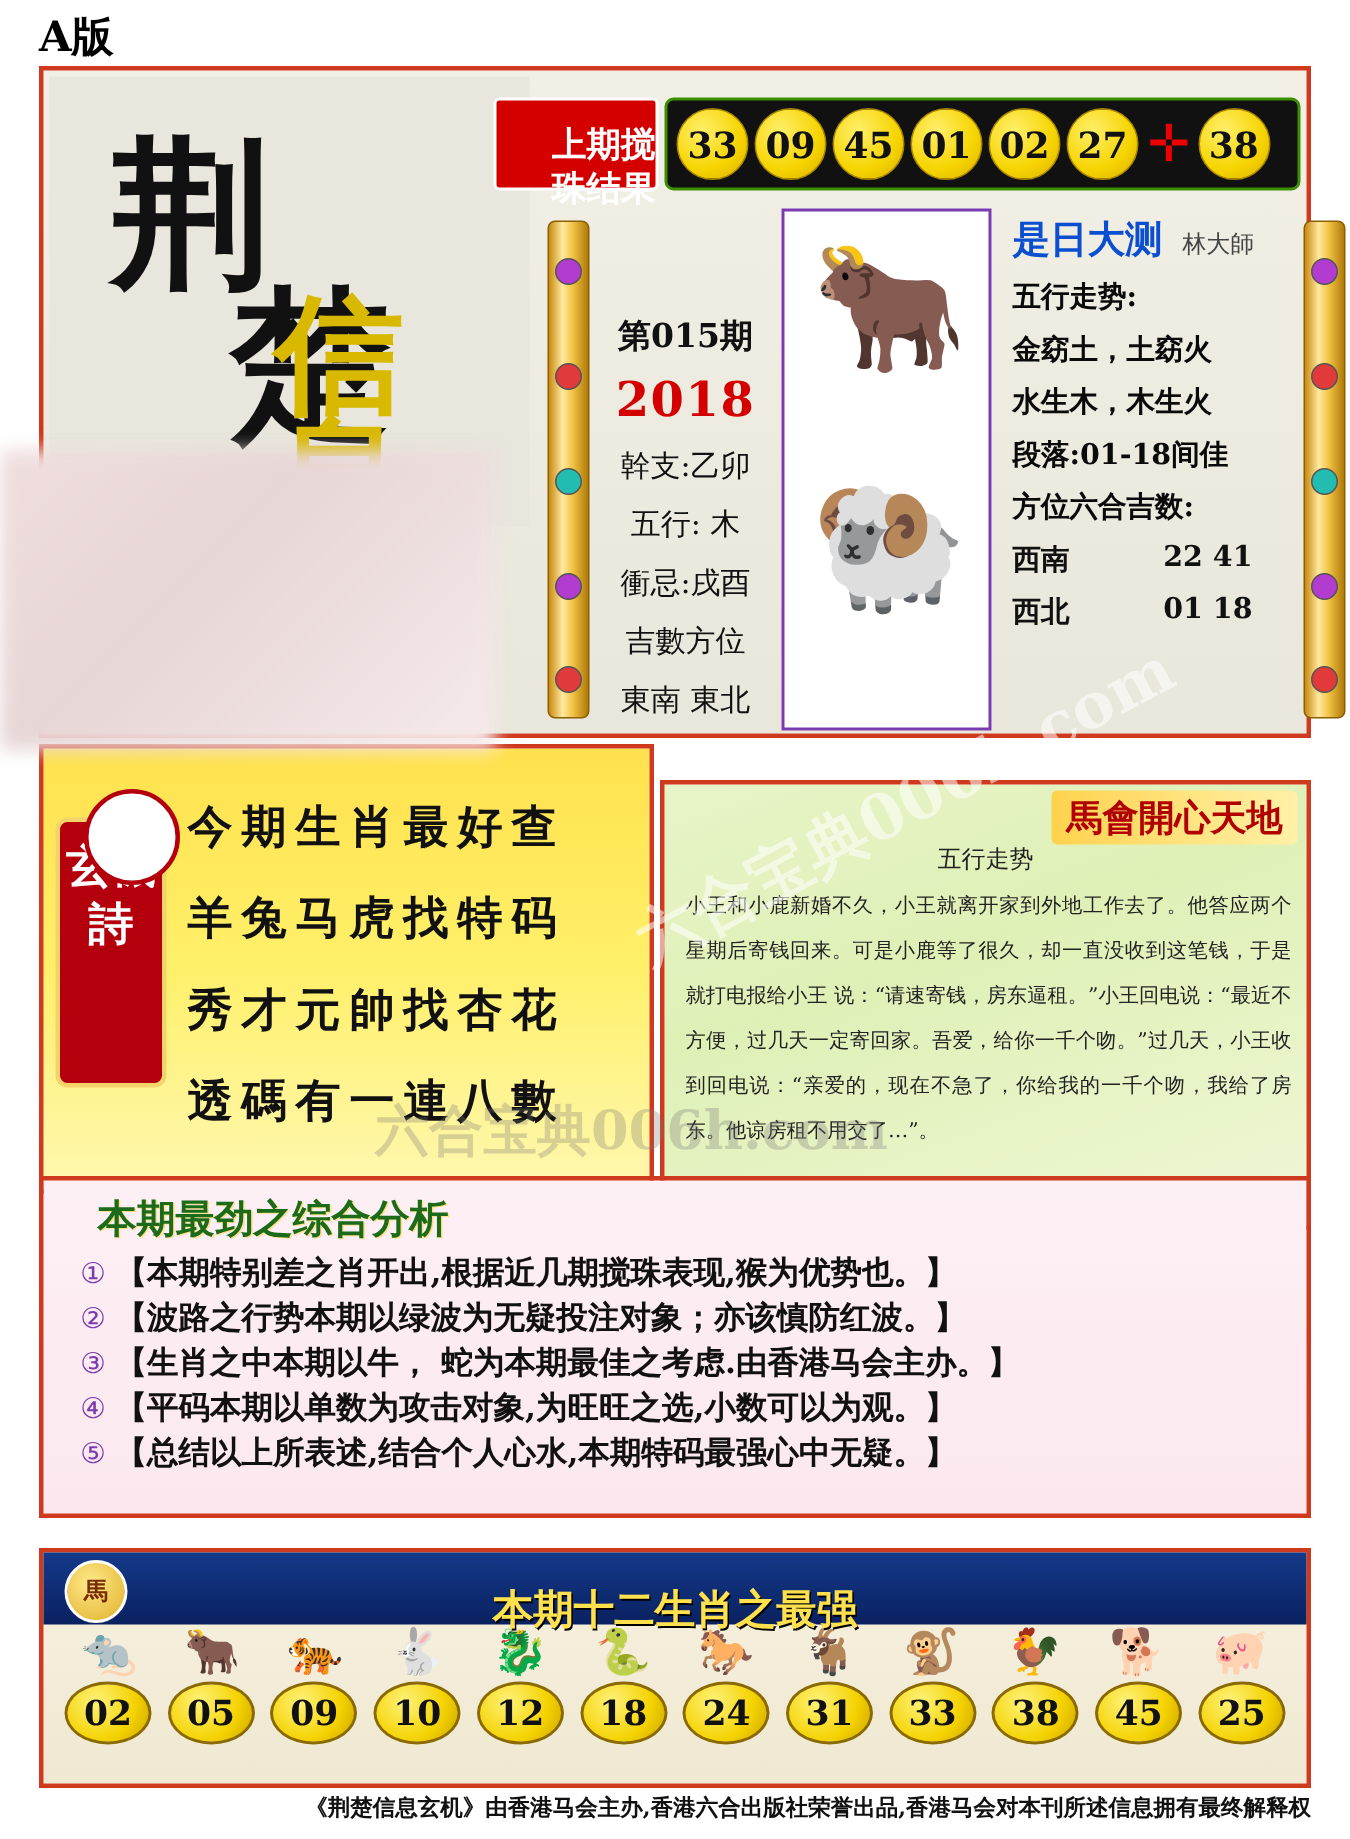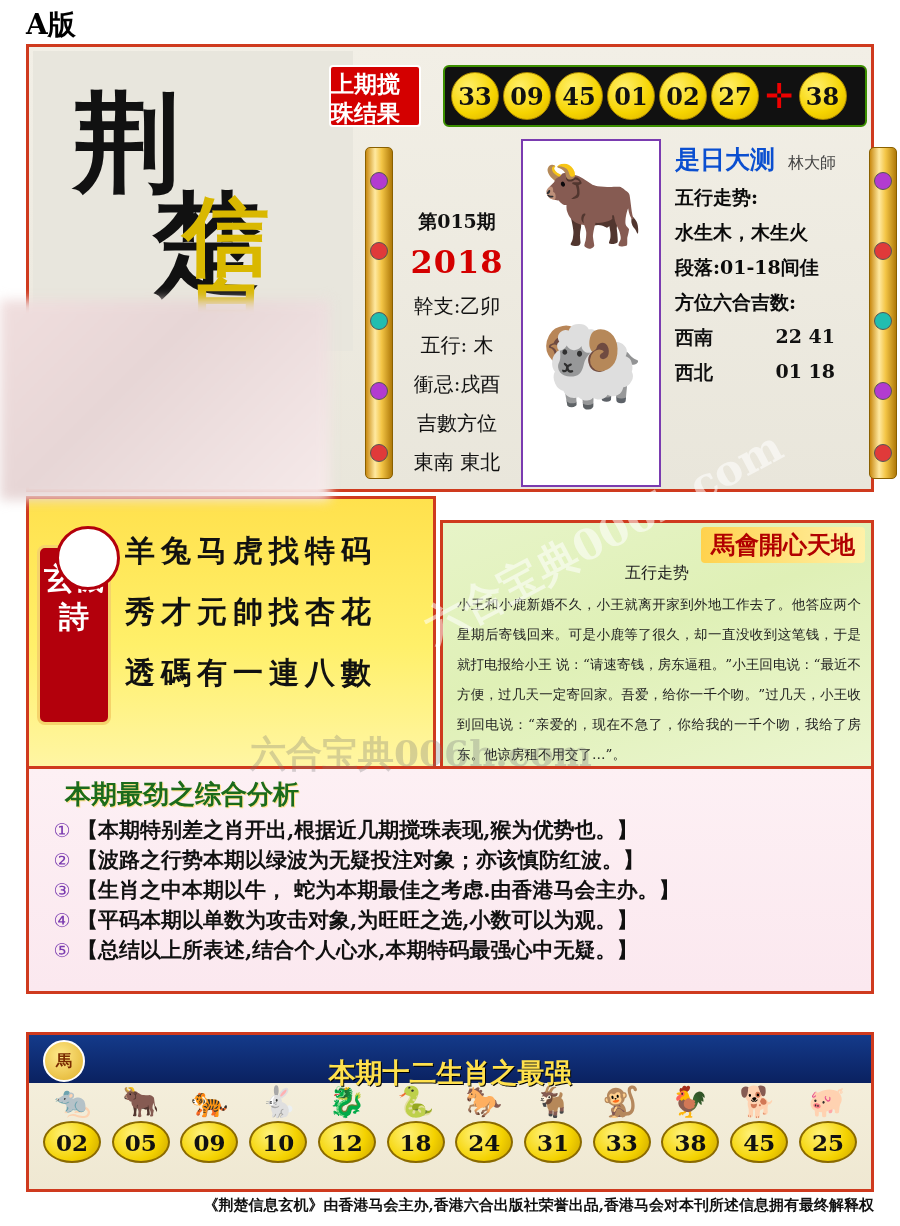--- a/index.html
+++ b/index.html
@@ -44,24 +44,24 @@
     font-weight:bold;color:#111;
   }
   .bc1{left:40px;top:20px;font-size:108px;}
   .bc2{left:120px;top:120px;font-size:108px;}
   .bc3{left:150px;top:128px;font-size:86px;color:#d9b800;}
   .bc4{left:150px;top:210px;font-size:86px;color:#d9b800;}
   .bc5{left:14px;top:255px;font-size:40px;color:#8a1a1a;}
 
   
   .drawlabel{
-    position:absolute;left:300px;top:18px;width:92px;height:62px;
+    position:absolute;left:300px;top:18px;width:110px;height:62px;
     background:#d40000;border:2px solid #fff;border-radius:4px;
     color:#fff;font-weight:bold;font-size:23px;line-height:29px;
-    text-align:left;padding-top:2px;box-sizing:border-box;
+    text-align:right;padding-top:15px;box-sizing:border-box;
     font-family:"DejaVu Serif","Liberation Serif",serif;
   }
   .ballbar{
     position:absolute;left:414px;top:18px;width:424px;height:62px;
     background:#111;border:2px solid #3c8f00;border-radius:6px;
     display:flex;align-items:center;padding:0 6px;box-sizing:border-box;
   }
   .ball{
     width:46px;height:46px;border-radius:50%;
     background:radial-gradient(circle at 35% 30%,#ffef6a,#f6d400 60%,#d8ae00 100%);
@@ -86,21 +86,21 @@
   .d2{top:94px;background:#e03a3a;}
   .d3{top:164px;background:#22bdb0;}
   .d4{top:234px;background:#b23bd0;}
   .d5{top:296px;background:#e03a3a;}
 
   
   .issuecol{
     position:absolute;left:368px;top:100px;width:120px;text-align:center;
     font-family:"DejaVu Serif","Liberation Serif",serif;color:#111;
   }
-  .issue-no{font-size:19px;font-weight:bold;margin-top:62px;}
+  .issue-no{font-size:22px;font-weight:bold;margin-top:62px;}
   .issue-year{font-size:32px;font-weight:bold;color:#d40000;margin-top:8px;letter-spacing:1px;}
   .issue-line{font-size:20px;margin-top:12px;}
 
   
   .zodiacbox{
     position:absolute;left:492px;top:92px;width:140px;height:348px;
     background:#fff;border:2px solid #7a3bb0;box-sizing:border-box;
   }
   .animal{position:absolute;left:6px;width:128px;text-align:center;}
   .ox{top:22px;font-size:84px;color:#c24a0d;line-height:1;}
@@ -158,21 +158,21 @@
     font-size:16px;color:#222;font-family:"DejaVu Serif","Liberation Serif",serif;
   }
   .story-body{
     position:absolute;left:14px;top:66px;width:404px;
     font-size:13.5px;line-height:30px;color:#222;text-align:justify;
     font-family:"DejaVu Serif","Liberation Serif",serif;
   }
 
   
   .analysisbox{
-    position:absolute;left:26px;top:766px;width:848px;height:228px;
+    position:absolute;left:26px;top:784px;width:848px;height:228px;
     background:linear-gradient(180deg,#fdf0f4 0%,#fbe8ef 100%);
     border:3px solid #cf3a1e;box-sizing:border-box;
   }
   .analysis-title{
     margin:8px 0 4px 36px;font-size:26px;font-weight:bold;color:#1b6b1b;
     font-family:"DejaVu Serif","Liberation Serif",serif;
     text-shadow:1px 1px 0 #ffe08a;
   }
   .an-row{display:flex;align-items:center;margin:2px 0 2px 18px;}
   .an-num{
@@ -312,40 +312,42 @@
       <div class="animal ox">🐂</div>
       <div class="animal goat">🐏</div>
     </div>
 
     <div class="predcol">
       <div>
         <span class="pred-title">是日大测</span>
         <span class="pred-master">林大師</span>
       </div>
       <div class="pred-line">五行走势:</div>
+      <div class="pred-line">金窈土，土窈火</div>
       <div class="pred-line">水生木，木生火</div>
       <div class="pred-line">段落:01-18间佳</div>
       <div class="pred-line">方位六合吉数:</div>
       <div class="pred-row">
         <span>西南</span>
         <span>22  41</span>
       </div>
       <div class="pred-row">
         <span>西北</span>
         <span>01 18</span>
       </div>
     </div>
   </div>
 
   <div class="poembox">
     <div class="poem-seal">
       <div class="poem-circle"></div>
       <span>玄機詩</span>
     </div>
     <div class="poem-lines">
+      <div class="poem-line">今期生肖最好查</div>
       <div class="poem-line">羊兔马虎找特码</div>
       <div class="poem-line">秀才元帥找杏花</div>
       <div class="poem-line">透碼有一連八數</div>
     </div>
   </div>
 
   <div class="storybox">
     <div class="story-banner">馬會開心天地</div>
     <div class="story-sub">五行走势</div>
     <div class="story-body">小王和小鹿新婚不久，小王就离开家到外地工作去了。他答应两个星期后寄钱回来。可是小鹿等了很久，却一直没收到这笔钱，于是就打电报给小王 说：“请速寄钱，房东逼租。”小王回电说：“最近不方便，过几天一定寄回家。吾爱，给你一千个吻。”过几天，小王收到回电说：“亲爱的，现在不急了，你给我的一千个吻，我给了房东。他谅房租不用交了…”。</div>

